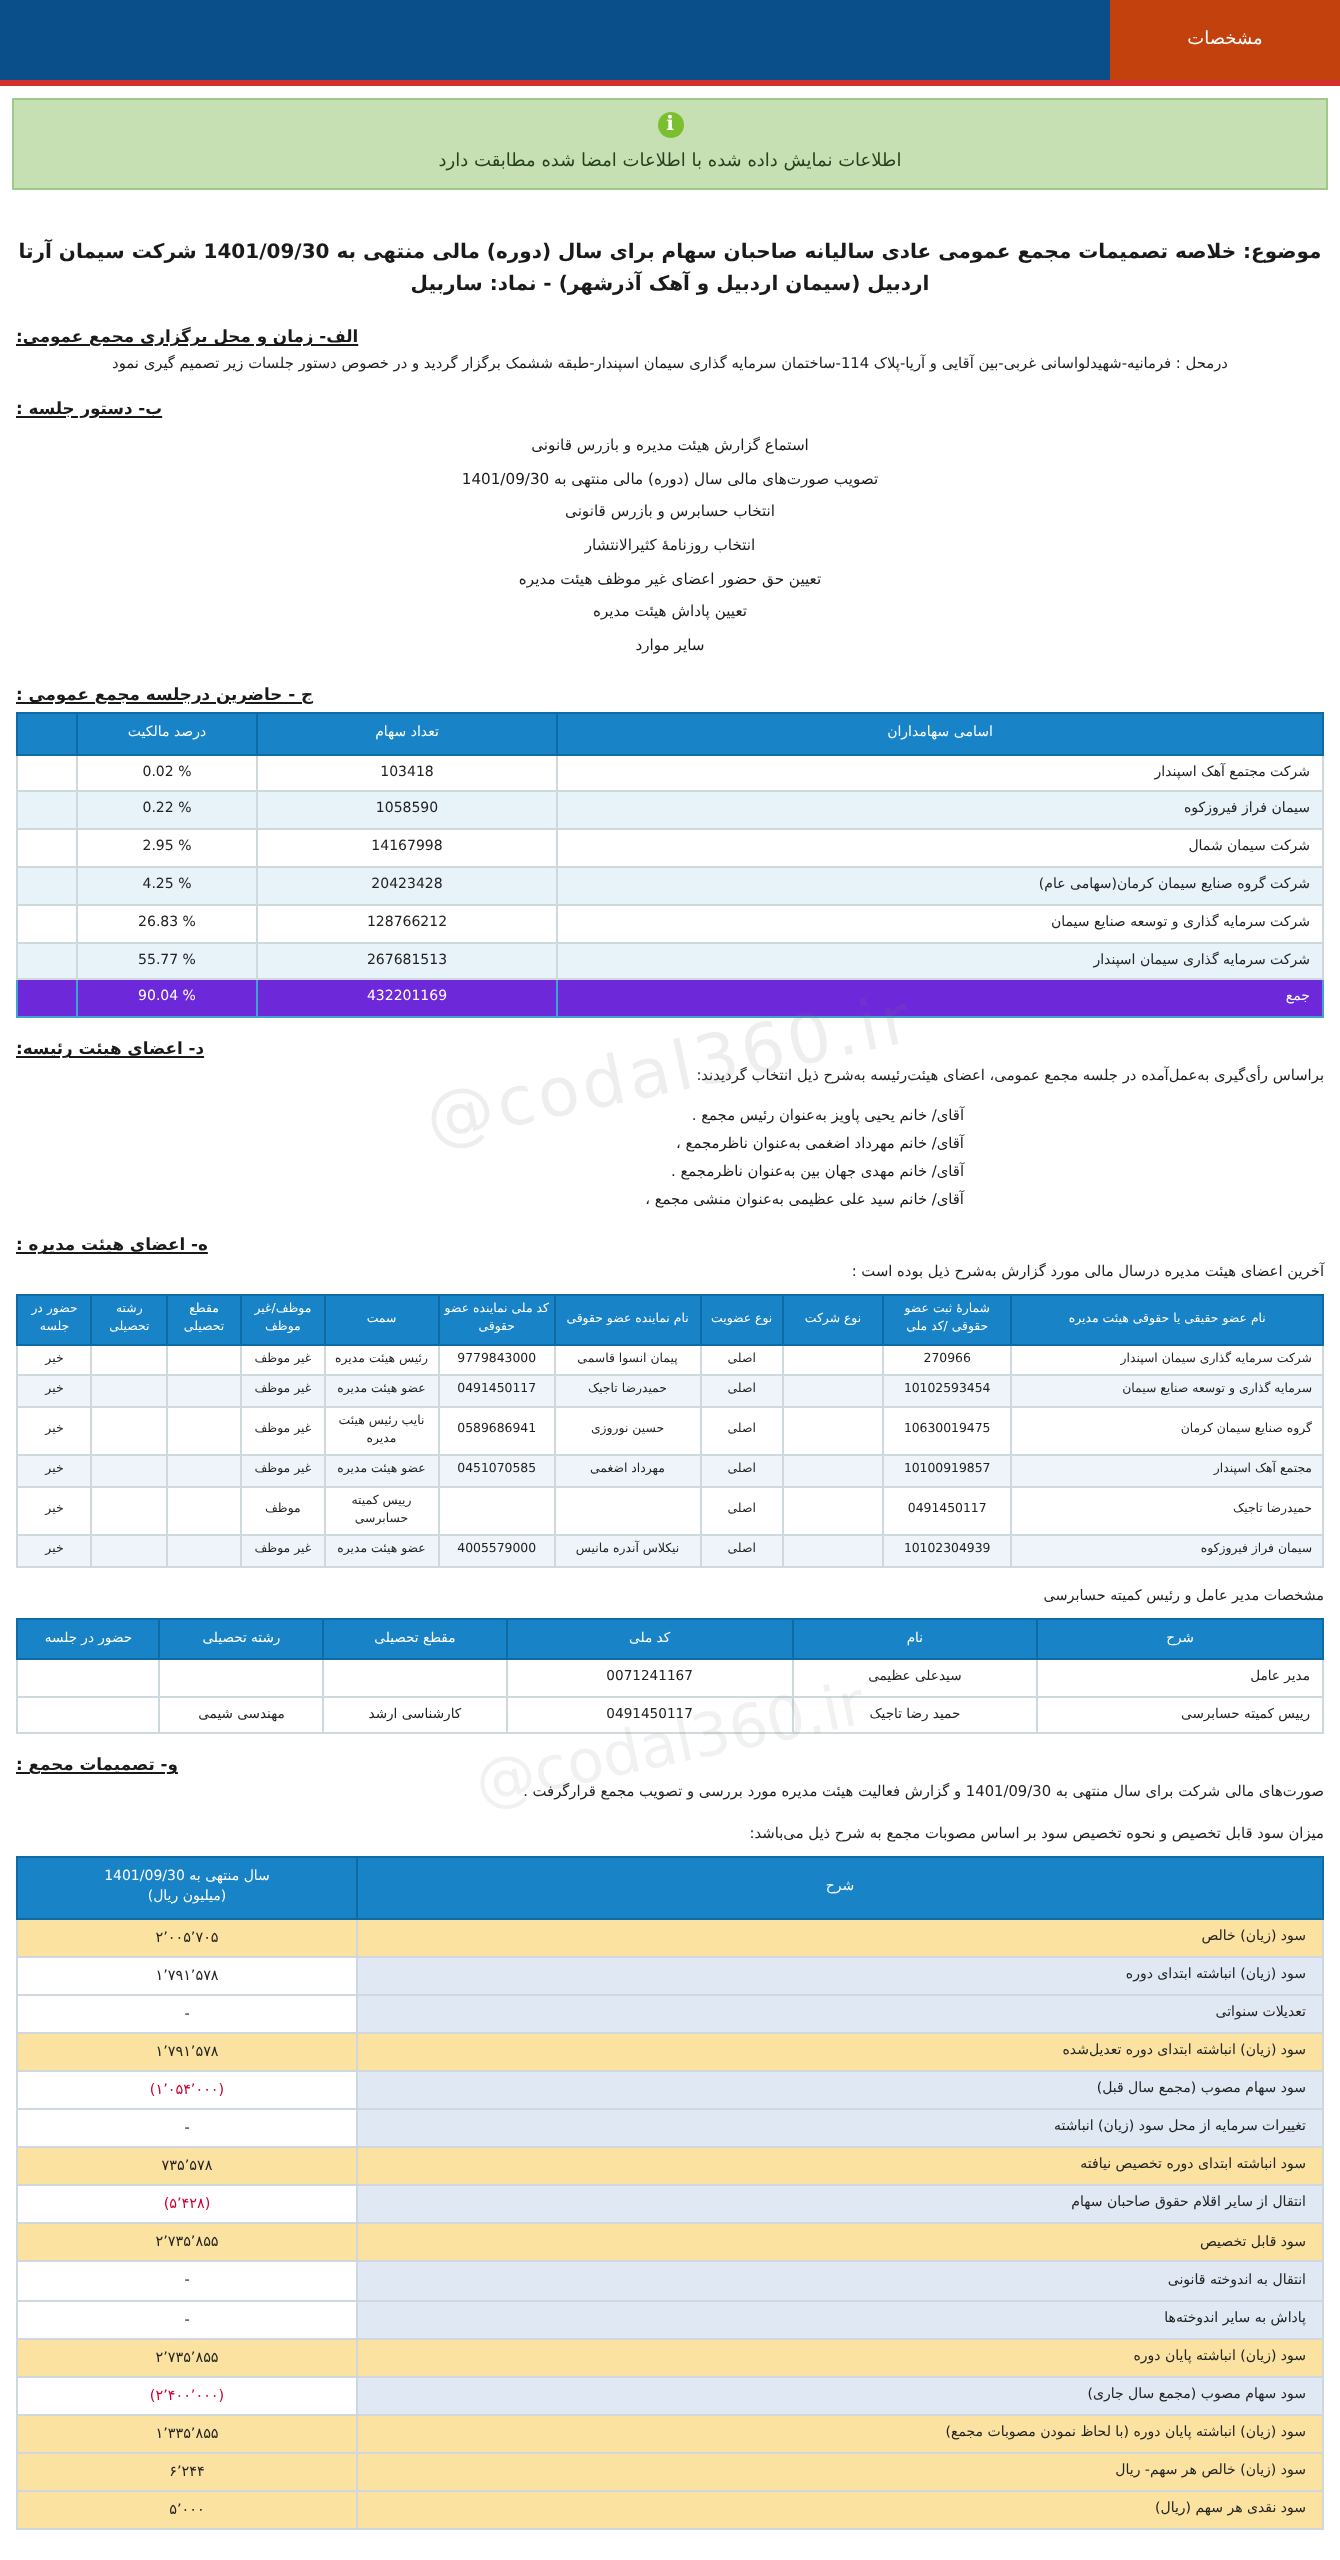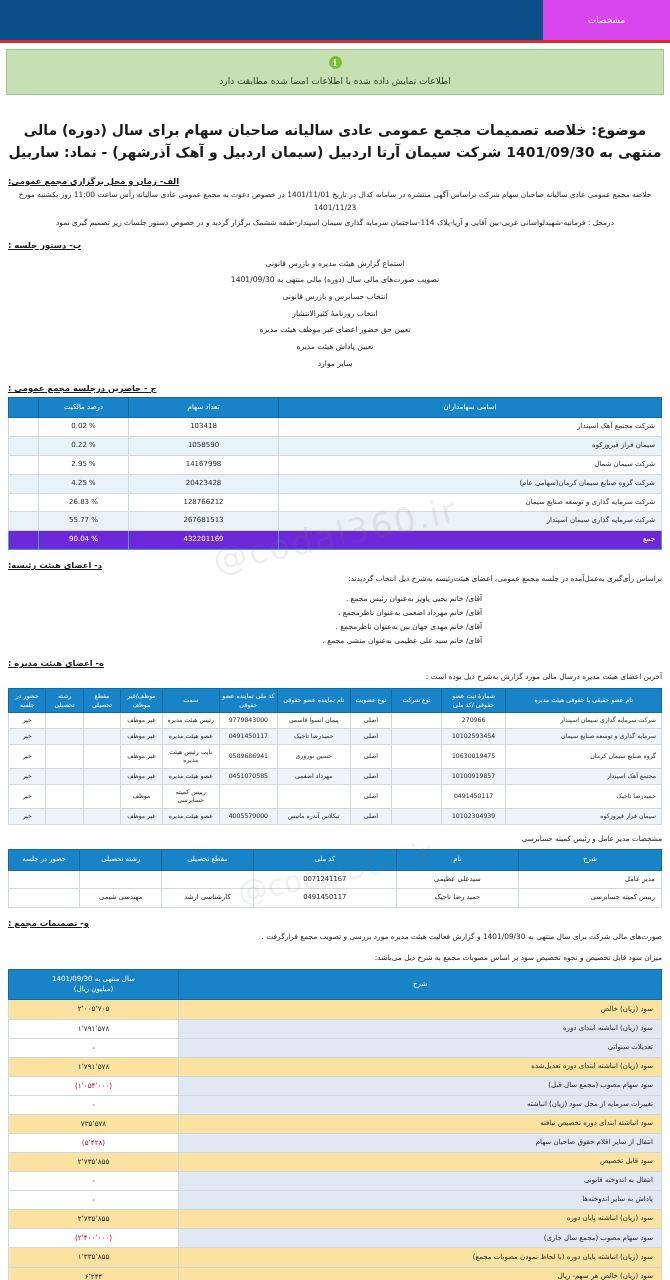--- a/index.html
+++ b/index.html
@@ -15,22 +15,22 @@
   
   .topbar {
     position: relative;
     height: 40px;
     background: #0b4f8a;
     display: flex;
     justify-content: flex-start;
     align-items: stretch;
   }
   .topbar-tab {
-    width: 127px;
-    background: #d946ef;
+    width: 115px;
+    background: #c2410c;
     color: #ffffff;
     font-size: 9px;
     display: flex;
     align-items: center;
     justify-content: center;
     letter-spacing: .5px;
   }
   .redline { height: 3px; background: #d32f2f; width:100%; }
 
   
@@ -55,21 +55,21 @@
     text-align:center;
     font-family:"DejaVu Serif", serif;
     margin-bottom:3px;
   }
   .notice .notice-text { display:block; margin-top:4px; }
 
   
   .page { padding: 10px 8px 14px 8px; position: relative; }
 
   .subject {
-    font-size: 14px;
+    font-size: 10px;
     font-weight: bold;
     text-align: center;
     line-height: 1.6;
     margin: 14px 0 12px 0;
   }
 
   .sec-head {
     font-size: 8.4px;
     font-weight: bold;
     text-decoration: underline;
@@ -196,21 +196,20 @@
 </div>
 
 <div class="page">
 
   <div class="watermark">@codal360.ir</div>
   <div class="watermark2">@codal360.ir</div>
 
   <div class="subject">موضوع: خلاصه تصمیمات مجمع عمومی عادی سالیانه صاحبان سهام برای سال (دوره) مالی منتهی به 1401/09/30 شرکت سیمان آرتا اردبیل (سیمان اردبیل و آهک آذرشهر) - نماد: ساربیل</div>
 
   <div class="sec-head">الف- زمان و محل برگزاری مجمع عمومی:</div>
-  <div class="para">خلاصه مجمع عمومی عادی سالیانه صاحبان سهام شرکت براساس آگهی منتشره در سامانه کدال در تاریخ 1401/11/01 در خصوص دعوت به مجمع عمومی عادی سالیانه رأس ساعت 11:00 روز یکشنبه مورخ 1401/11/23</div>
   <div class="para">درمحل : فرمانیه-شهیدلواسانی غربی-بین آقایی و آریا-پلاک 114-ساختمان سرمایه گذاری سیمان اسپندار-طبقه ششمک  برگزار گردید و در خصوص دستور جلسات زیر تصمیم گیری نمود</div>
 
   <div class="sec-head">ب- دستور جلسه :</div>
   <div class="agenda-list">
     <div class="agenda-item">استماع گزارش هیئت مدیره و بازرس قانونی</div>
     <div class="agenda-item">تصویب صورت‌های مالی سال (دوره) مالی منتهی به 1401/09/30</div>
     <div class="agenda-item">انتخاب حسابرس و بازرس قانونی</div>
     <div class="agenda-item">انتخاب روزنامهٔ کثیرالانتشار</div>
     <div class="agenda-item">تعیین حق حضور اعضای غیر موظف هیئت مدیره</div>
     <div class="agenda-item">تعیین پاداش هیئت مدیره</div>

